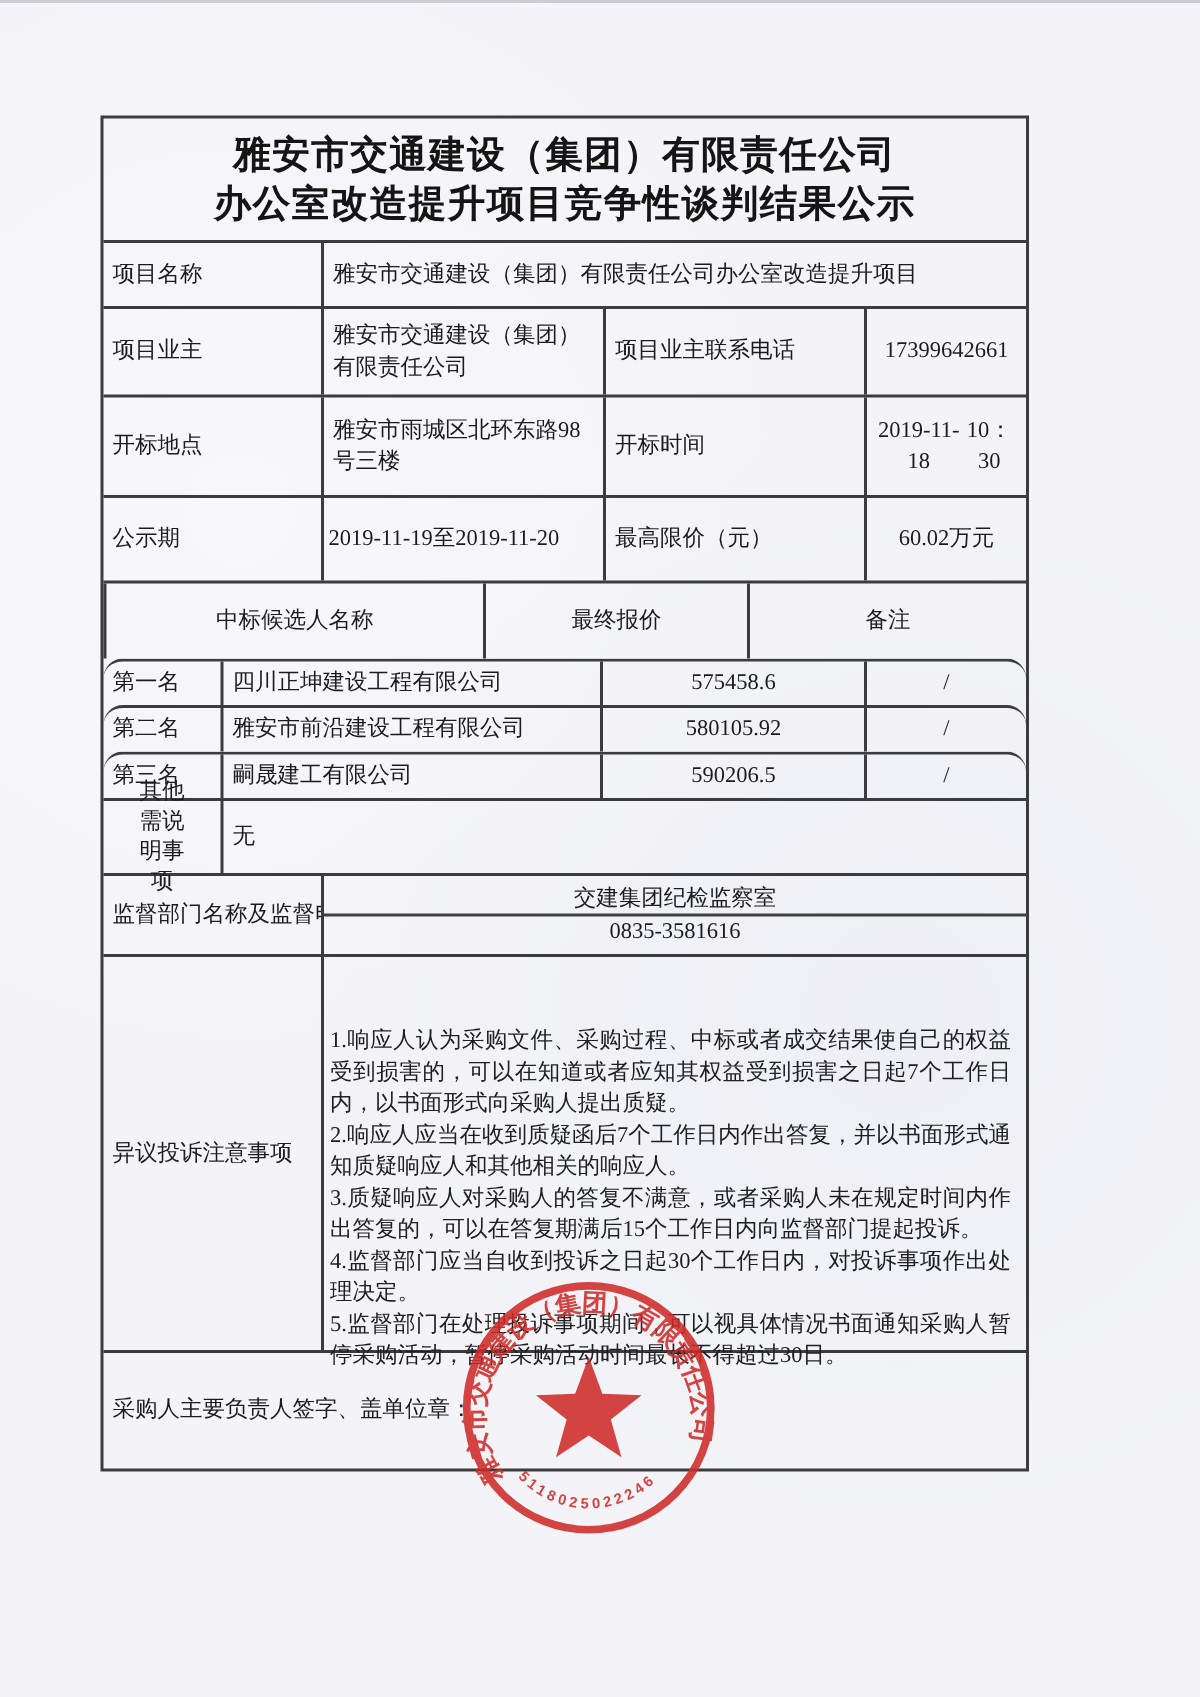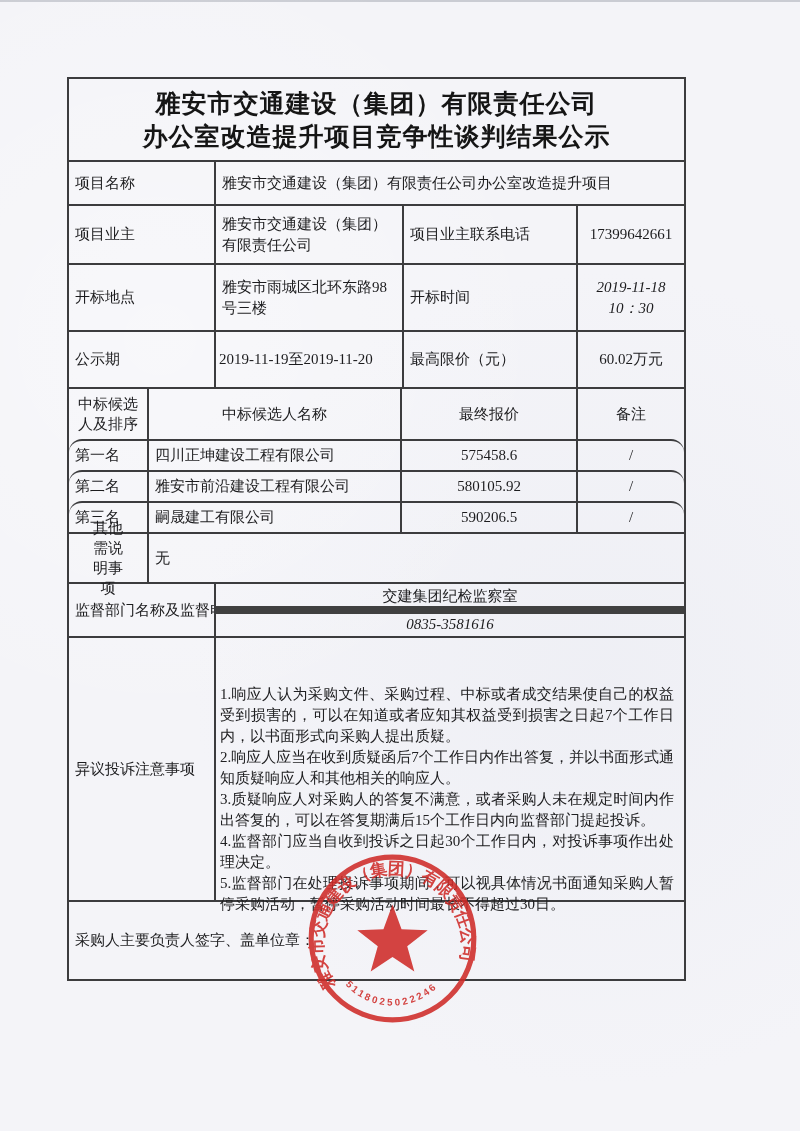--- a/index.html
+++ b/index.html
@@ -40,25 +40,25 @@
   .h-other{height:50px;}
   .h-sup{height:54px;}
   .h-obj{height:264px;}
   .h-sign{height:79px;}
   .w-label{width:145px;}
   .w-val2{width:188px;}
   .w-val3{width:174px;}
   .w-rank{width:78px;}
   .w-name{width:253px;}
   .w-price{width:176px;}
-  .two-line{display:flex;flex-direction:column;justify-content:center;font-style:italic;}
+  .two-line{display:flex;flex-direction:row;justify-content:center;}
   .sup-label{white-space:nowrap;overflow:hidden;}
   .sup-right{flex:1;display:flex;flex-direction:column;}
   .sup-sub{flex:1;display:flex;align-items:center;justify-content:center;font-size:15px;}
-  .sup-sub + .sup-sub{border-top:8px solid #404040;font-style:italic;}
+  .sup-sub + .sup-sub{border-top:2px solid #404040;}
   .obj-cell{align-items:flex-start;}
   .obj-text{padding:46px 4px 10px 2px;font-size:15px;line-height:21px;color:#202022;}
   .obj-text div{text-align:justify;}
   .seal{position:absolute;left:305px;top:851px;width:175px;height:175px;opacity:.88;}
   .seal svg{width:100%;height:100%;}
 </style>
 </head>
 <body>
 
 <div class="scan-edge"></div>
@@ -96,21 +96,20 @@
   </div>
 
   <div class="row h-r4">
     <div class="cell nb w-label">公示期</div>
     <div class="cell w-val2" style="padding-left:3px;">2019-11-19至2019-11-20</div>
     <div class="cell w-val3">最高限价（元）</div>
     <div class="cell grow center">60.02万元</div>
   </div>
 
   <div class="row h-hd">
-    <div class="cell nb w-rank center" style="padding:2px 8px;">中标候选人及排序</div>
     <div class="cell w-name center">中标候选人名称</div>
     <div class="cell w-price center">最终报价</div>
     <div class="cell grow center">备注</div>
   </div>
 
   <div class="row h-c">
     <div class="cell nb w-rank">第一名</div>
     <div class="cell w-name">四川正坤建设工程有限公司</div>
     <div class="cell w-price center">575458.6</div>
     <div class="cell grow center">/</div>

